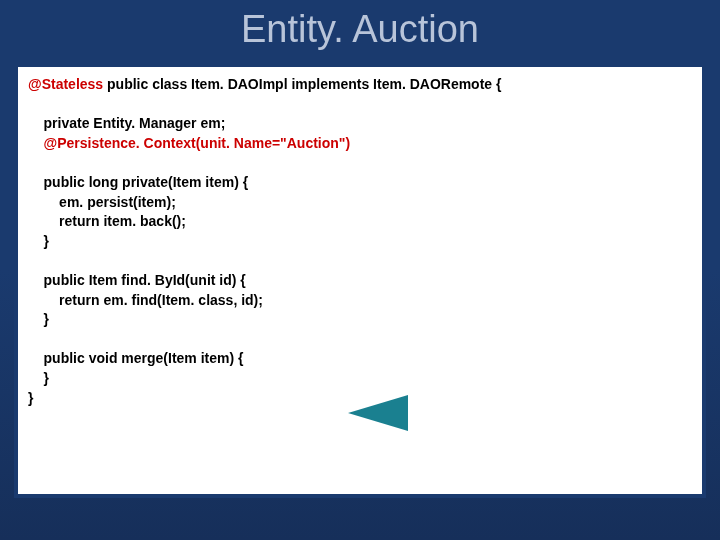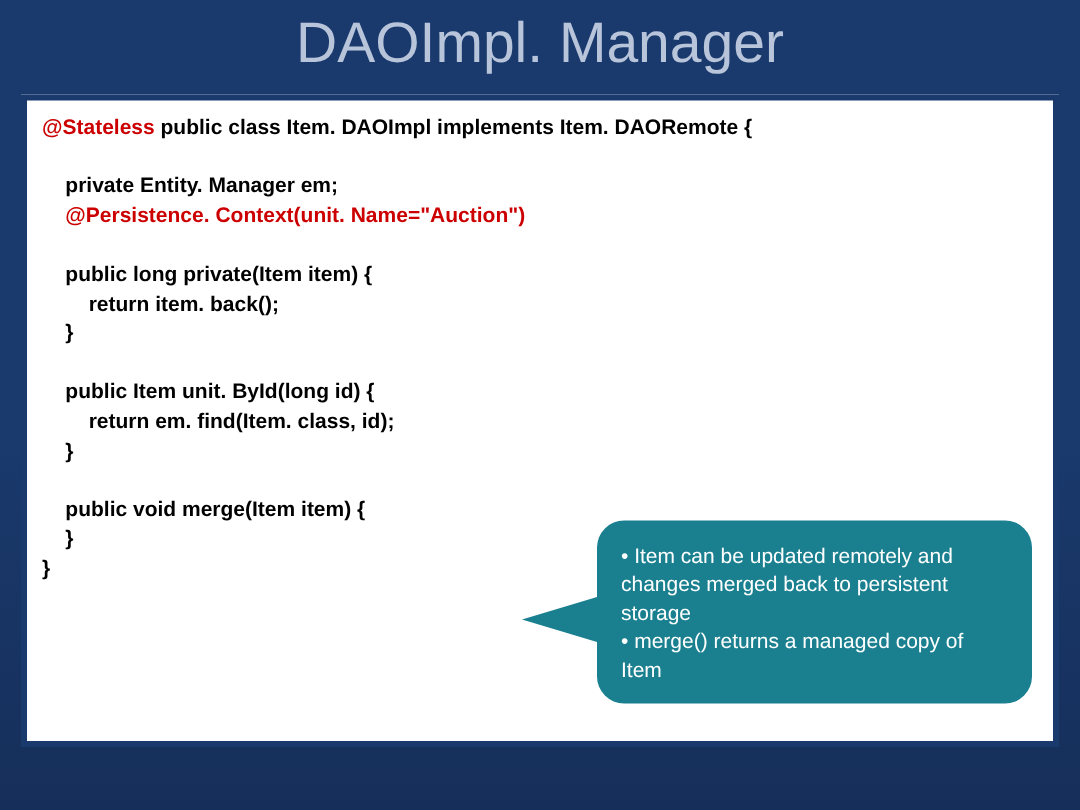--- a/index.html
+++ b/index.html
@@ -62,38 +62,35 @@
       width: 0;
       height: 0;
       border-top: 18px solid transparent;
       border-bottom: 18px solid transparent;
       border-right: 60px solid #1a8090;
     }
   </style>
 </head>
 <body>
 
-<h1 class="title">DAOImpl. Manager</h1>
+<h1 class="title">Entity. Auction</h1>
 
 <div class="code-box">
   <div class="code-line"><span class="red">@Stateless</span><span> public class Item. DAOImpl implements Item. DAORemote {</span></div>
   <div class="code-line"> </div>
   <div class="code-line">    private Entity. Manager em;</div>
   <div class="code-line red">    @Persistence. Context(unit. Name="Auction")</div>
   <div class="code-line"> </div>
   <div class="code-line">    public long private(Item item) {</div>
+  <div class="code-line">        em. persist(item);</div>
   <div class="code-line">        return item. back();</div>
   <div class="code-line">    }</div>
   <div class="code-line"> </div>
-  <div class="code-line">    public Item unit. ById(long id) {</div>
+  <div class="code-line">    public Item find. ById(unit id) {</div>
   <div class="code-line">        return em. find(Item. class, id);</div>
   <div class="code-line">    }</div>
   <div class="code-line"> </div>
   <div class="code-line">    public void merge(Item item) {</div>
   <div class="code-line">    }</div>
   <div class="code-line">}</div>
 
   <div class="pointer"></div>
-  <div class="callout">
-    <div>• Item can be updated remotely and changes merged back to persistent storage</div>
-    <div>• merge() returns a managed copy of Item</div>
-  </div>
 </div>
 
 </body></html>

